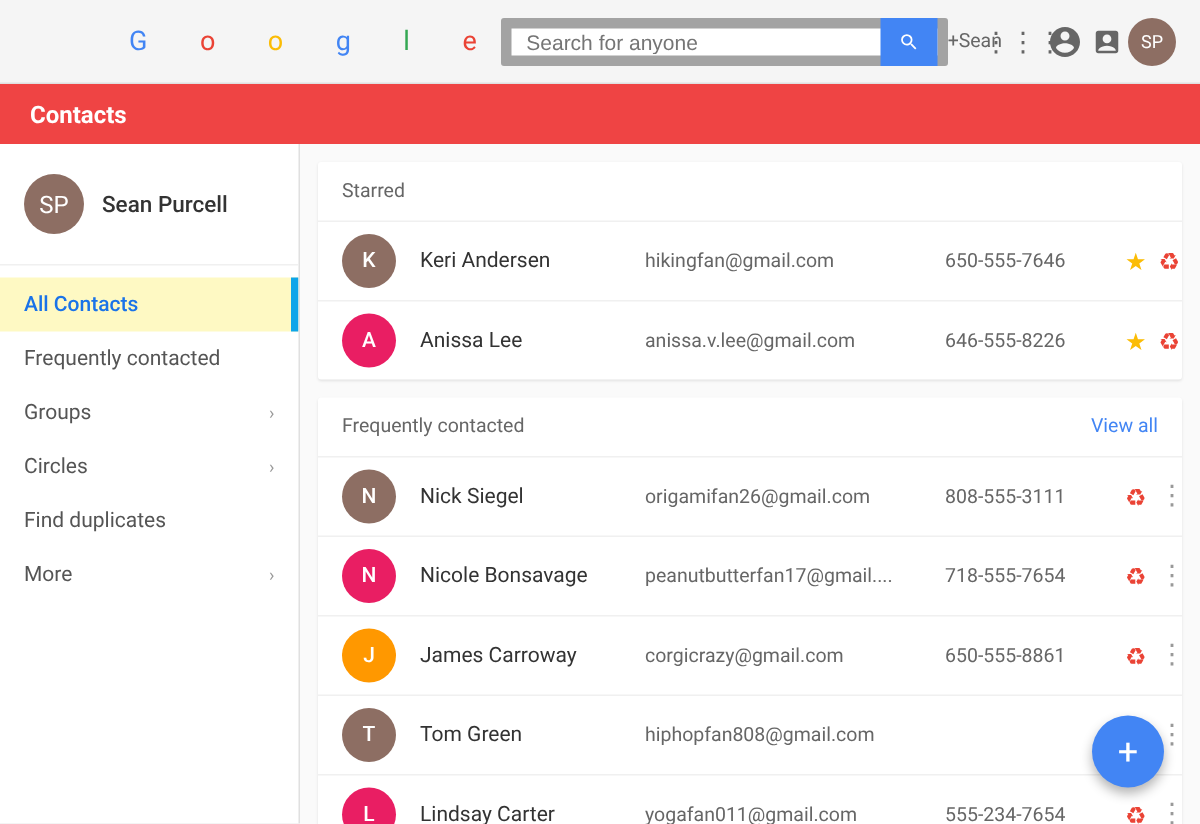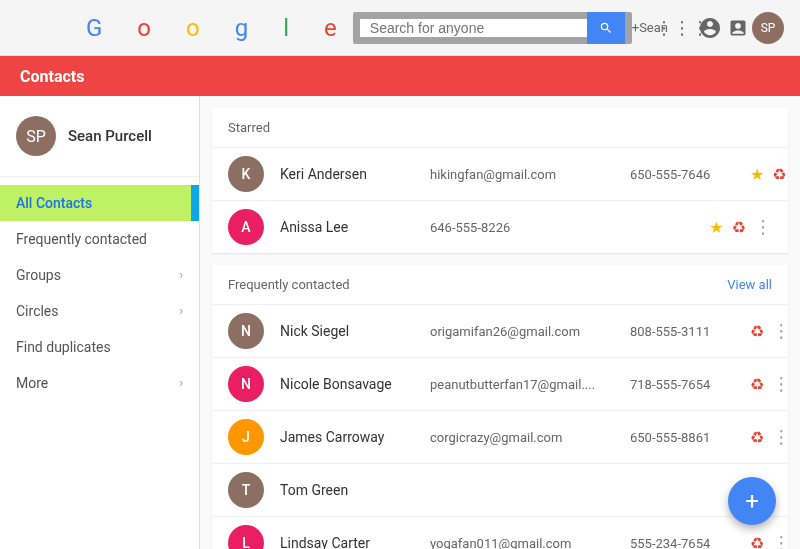--- a/index.html
+++ b/index.html
@@ -1,21 +1,21 @@
 <!DOCTYPE html>
 <html><head>
   <meta charset="utf-8">
   <style>
     * { margin: 0; padding: 0; box-sizing: border-box; }
     body { font-family: 'Roboto', Arial, sans-serif; font-size: 14px; background: #f1f1f1; color: #333; width: 800px; height: 549px; overflow: hidden; }
 
     
     .topbar { background: #f5f5f5; height: 56px; display: flex; align-items: center; padding: 0 16px; border-bottom: 1px solid #e0e0e0; }
     .google-logo { display: flex; align-items: center; margin-right: 16px; }
-    .google-logo span { font-size: 24px; font-weight: 400; margin-left: 35px; }
+    .google-logo span { font-size: 18px; font-weight: 400; margin-left: 35px; }
     .logo-g { color: #4285f4; }
     .logo-o1 { color: #ea4335; }
     .logo-o2 { color: #fbbc05; }
     .logo-g2 { color: #4285f4; }
     .logo-l { color: #34a853; }
     .logo-e { color: #ea4335; }
 
     .search-bar { flex: 1; max-width: 400px; display: flex; align-items: center; background: white; border: 7px solid #a3a3a3; border-radius: 2px; height: 32px; }
     .search-bar input { border: none; outline: none; flex: 1; padding: 0 10px; font-size: 14px; background: transparent; }
     .search-btn { background: #4285f4; border: none; width: 38px; height: 32px; cursor: pointer; display: flex; align-items: center; justify-content: center; color: white; font-size: 14px; }
@@ -32,21 +32,21 @@
     .main { display: flex; height: calc(549px - 56px - 40px); }
 
     
     .sidebar { width: 200px; background: white; border-right: 1px solid #e0e0e0; overflow-y: auto; flex-shrink: 0; }
     .sidebar-user { display: flex; align-items: center; padding: 20px 16px; border-bottom: 1px solid #f0f0f0; }
     .sidebar-avatar { width: 40px; height: 40px; border-radius: 50%; background: #8d6e63; margin-right: 12px; flex-shrink: 0; display: flex; align-items: center; justify-content: center; color: white; font-size: 16px; }
     .sidebar-username { font-size: 15px; color: #333; font-weight: 500; }
 
     .sidebar-nav { padding: 8px 0; }
     .sidebar-item { display: flex; align-items: center; padding: 10px 16px; cursor: pointer; color: #555; font-size: 14px; position: relative; }
-    .sidebar-item.active { background: #bef264; color: #1a73e8; font-weight: 500; border-right: 8px solid #0ea5e9; }
+    .sidebar-item.active { background: #fef9c3; color: #1a73e8; font-weight: 500; border-right: 5px solid #0ea5e9; }
     .sidebar-item .chevron { margin-left: auto; color: #999; font-size: 12px; }
 
     
     .content { flex: 1; background: #fafafa; overflow-y: auto; padding: 0; }
 
     .section { background: white; margin: 12px; border-radius: 2px; box-shadow: 0 1px 2px rgba(0,0,0,0.1); }
     .section-header { padding: 12px 16px; font-size: 13px; color: #666; font-weight: 400; display: flex; align-items: center; justify-content: space-between; }
     .view-all { color: #4285f4; cursor: pointer; font-size: 13px; }
 
     .contact-row { display: flex; align-items: center; padding: 8px 16px; border-top: 1px solid #f0f0f0; min-height: 48px; }
@@ -150,20 +150,21 @@
         <span class="contact-phone">650-555-7646</span>
         <div class="contact-actions">
           <span class="star-icon">★</span>
           <span class="google-icon">♻</span>
           <span class="more-icon">⋮</span>
         </div>
       </div>
       <div class="contact-row">
         <div class="contact-avatar av-pink">A</div>
         <span class="contact-name">Anissa Lee</span>
+        <span class="contact-email">anissa.v.lee@gmail.com</span>
         <span class="contact-phone">646-555-8226</span>
         <div class="contact-actions">
           <span class="star-icon">★</span>
           <span class="google-icon">♻</span>
           <span class="more-icon">⋮</span>
         </div>
       </div>
     </div>
 
     <div class="section">
@@ -197,20 +198,21 @@
         <span class="contact-email">corgicrazy@gmail.com</span>
         <span class="contact-phone">650-555-8861</span>
         <div class="contact-actions">
           <span class="google-icon">♻</span>
           <span class="more-icon">⋮</span>
         </div>
       </div>
       <div class="contact-row">
         <div class="contact-avatar av-brown">T</div>
         <span class="contact-name">Tom Green</span>
+        <span class="contact-email">hiphopfan808@gmail.com</span>
         <span class="contact-phone"></span>
         <div class="contact-actions">
           <span class="google-icon">♻</span>
           <span class="more-icon">⋮</span>
         </div>
       </div>
       <div class="contact-row">
         <div class="contact-avatar av-pink">L</div>
         <span class="contact-name">Lindsay Carter</span>
         <span class="contact-email">yogafan011@gmail.com</span>

